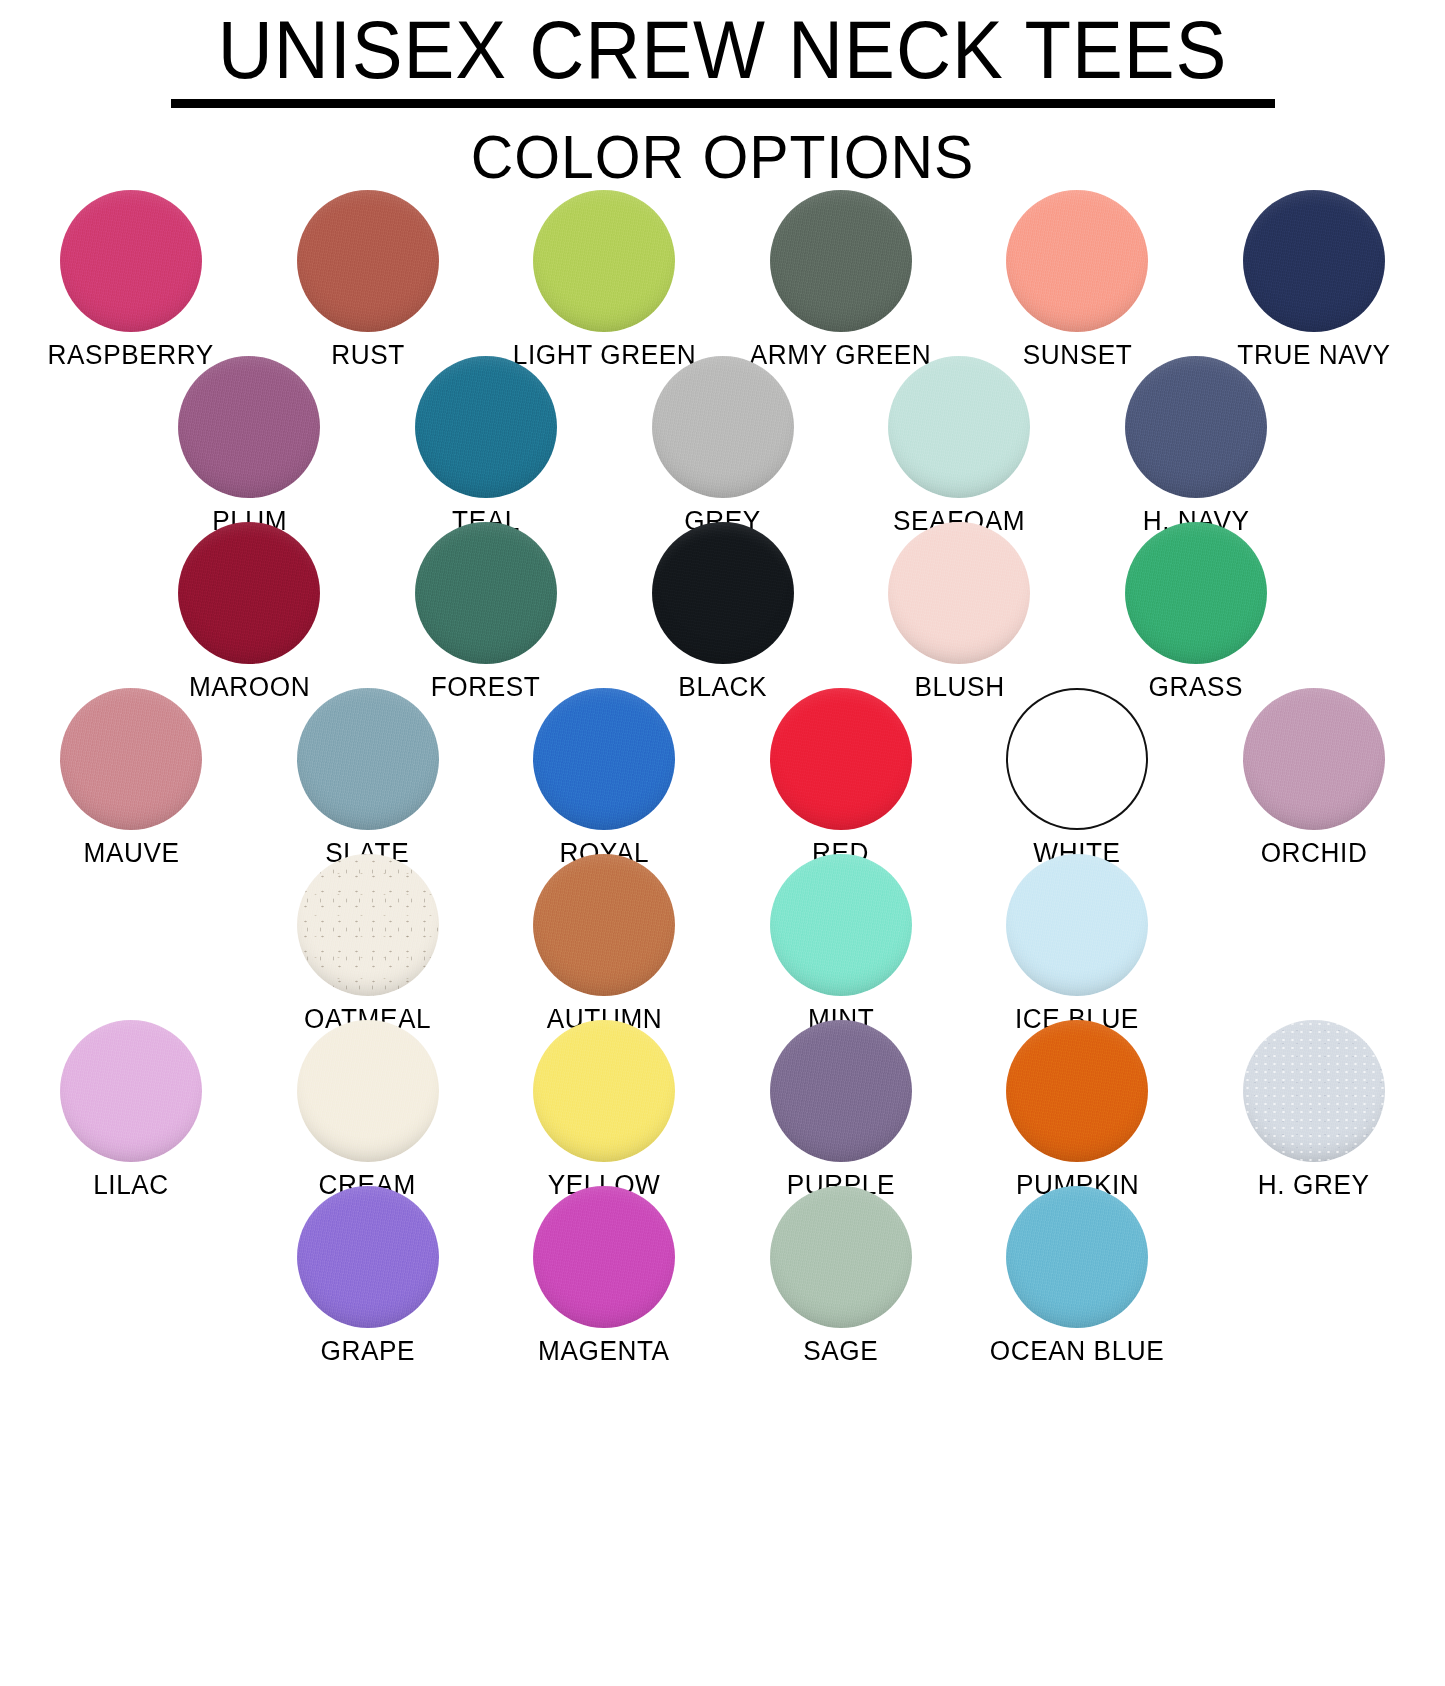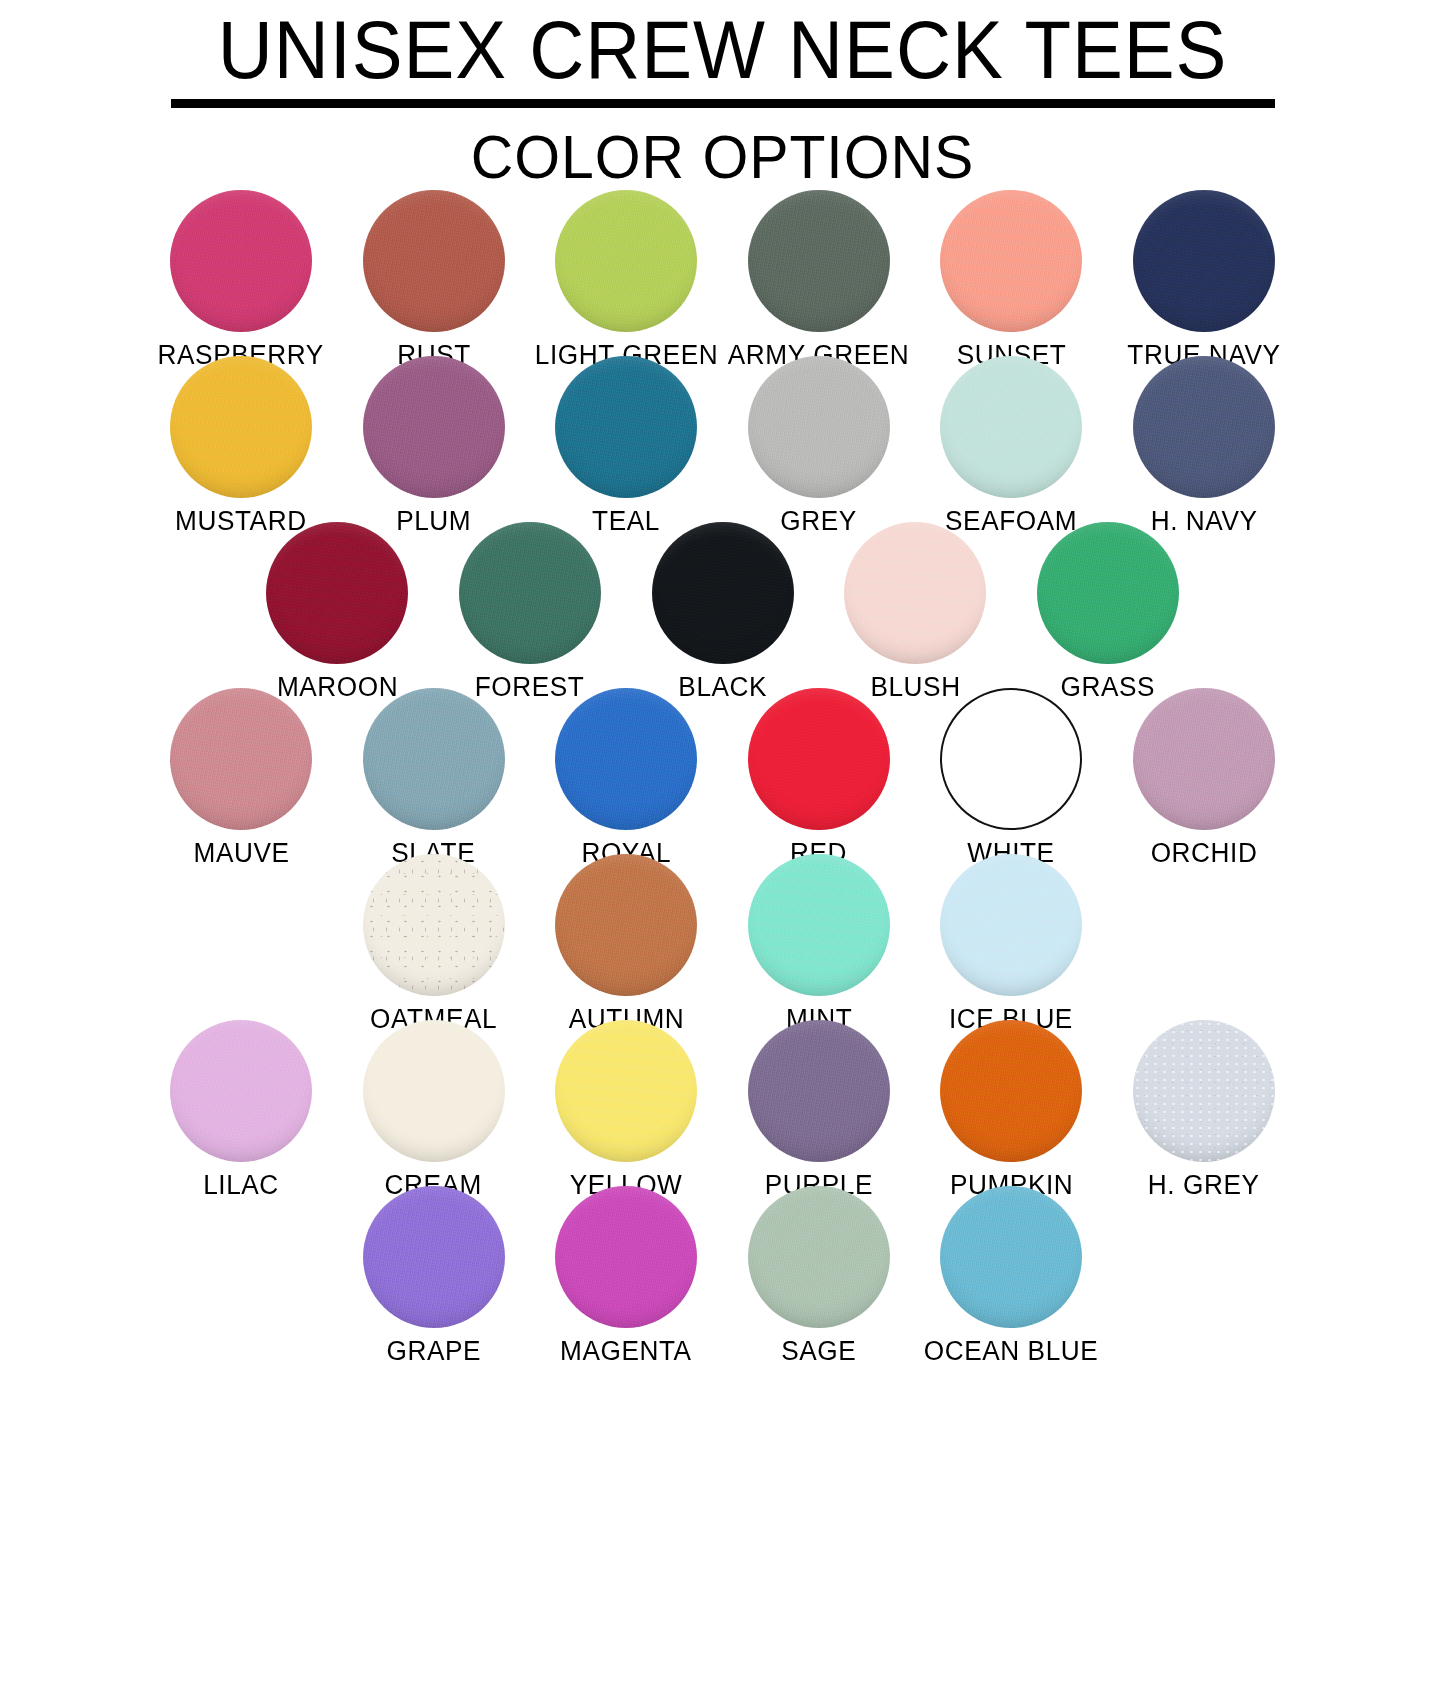--- a/index.html
+++ b/index.html
@@ -64,20 +64,21 @@
     position: absolute;
     top: 190px;
     left: 0;
     width: 1445px;
   }
   .swatch-row {
     display: flex;
     justify-content: center;
     align-items: flex-start;
     height: 166px;
+    gap: 44px;
   }
   .swatch-cell {
     width: 192.6px;
     display: flex;
     flex-direction: column;
     align-items: center;
     justify-content: flex-start;
   }
   .swatch-cell.empty {
     visibility: hidden;
@@ -190,24 +191,20 @@
           <div class="swatch-dot" style="background-color: rgb(249, 160, 142);"></div>
           <div class="swatch-label">SUNSET</div>
         </div>
         <div class="swatch-cell">
           <div class="swatch-dot" style="background-color: rgb(39, 51, 92);"></div>
           <div class="swatch-label">TRUE NAVY</div>
         </div>
       </div>
       <div class="swatch-row">
         <div class="swatch-cell">
-          <div class="swatch-dot" style="background-color: rgb(238, 187, 52);"></div>
-          <div class="swatch-label">MUSTARD</div>
-        </div>
-        <div class="swatch-cell">
           <div class="swatch-dot" style="background-color: rgb(154, 93, 135);"></div>
           <div class="swatch-label">PLUM</div>
         </div>
         <div class="swatch-cell">
           <div class="swatch-dot" style="background-color: rgb(31, 116, 145);"></div>
           <div class="swatch-label">TEAL</div>
         </div>
         <div class="swatch-cell">
           <div class="swatch-dot" style="background-color: rgb(187, 187, 186);"></div>
           <div class="swatch-label">GREY</div>

